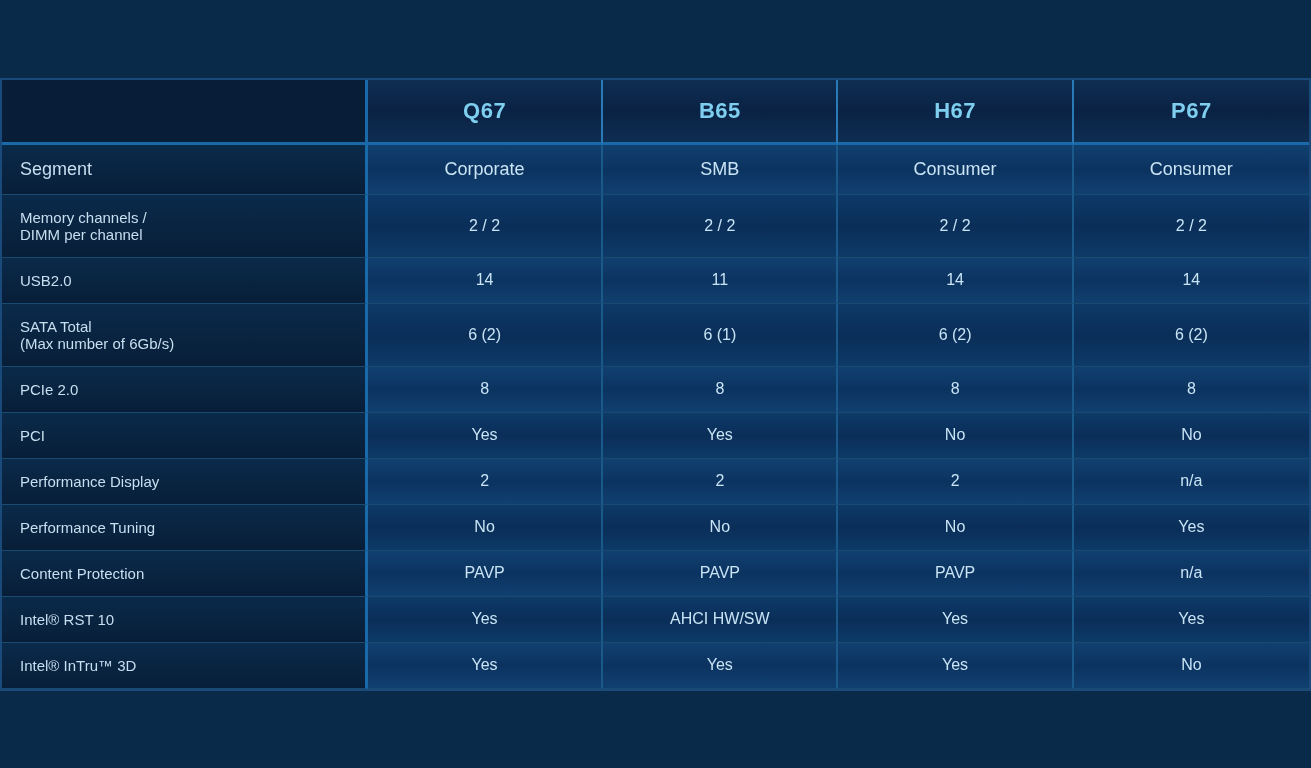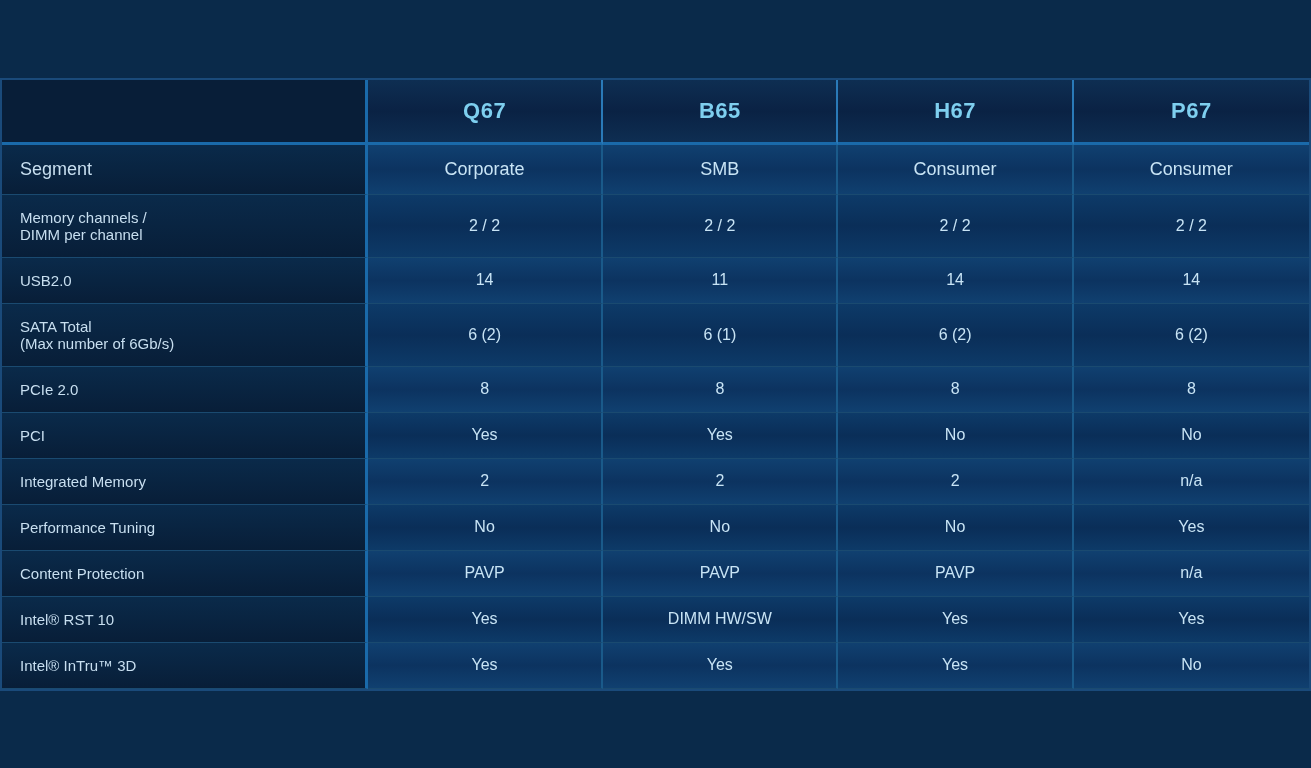--- a/index.html
+++ b/index.html
@@ -172,21 +172,21 @@
           <td>8</td>
         </tr>
         <tr class="data-row">
           <td style="white-space: normal;">PCI</td>
           <td>Yes</td>
           <td>Yes</td>
           <td>No</td>
           <td>No</td>
         </tr>
         <tr class="data-row">
-          <td style="white-space: normal;">Integrated Memory</td>
+          <td style="white-space: normal;">Performance Display</td>
           <td>2</td>
           <td>2</td>
           <td>2</td>
           <td>n/a</td>
         </tr>
         <tr class="data-row">
           <td style="white-space: normal;">Performance Tuning</td>
           <td>No</td>
           <td>No</td>
           <td>No</td>
@@ -195,21 +195,21 @@
         <tr class="data-row">
           <td style="white-space: normal;">Content Protection</td>
           <td>PAVP</td>
           <td>PAVP</td>
           <td>PAVP</td>
           <td>n/a</td>
         </tr>
         <tr class="data-row">
           <td style="white-space: normal;">Intel® RST 10</td>
           <td>Yes</td>
-          <td>DIMM HW/SW</td>
+          <td>AHCI HW/SW</td>
           <td>Yes</td>
           <td>Yes</td>
         </tr>
         <tr class="data-row">
           <td style="white-space: normal;">Intel® InTru™ 3D</td>
           <td>Yes</td>
           <td>Yes</td>
           <td>Yes</td>
           <td>No</td>
         </tr>

